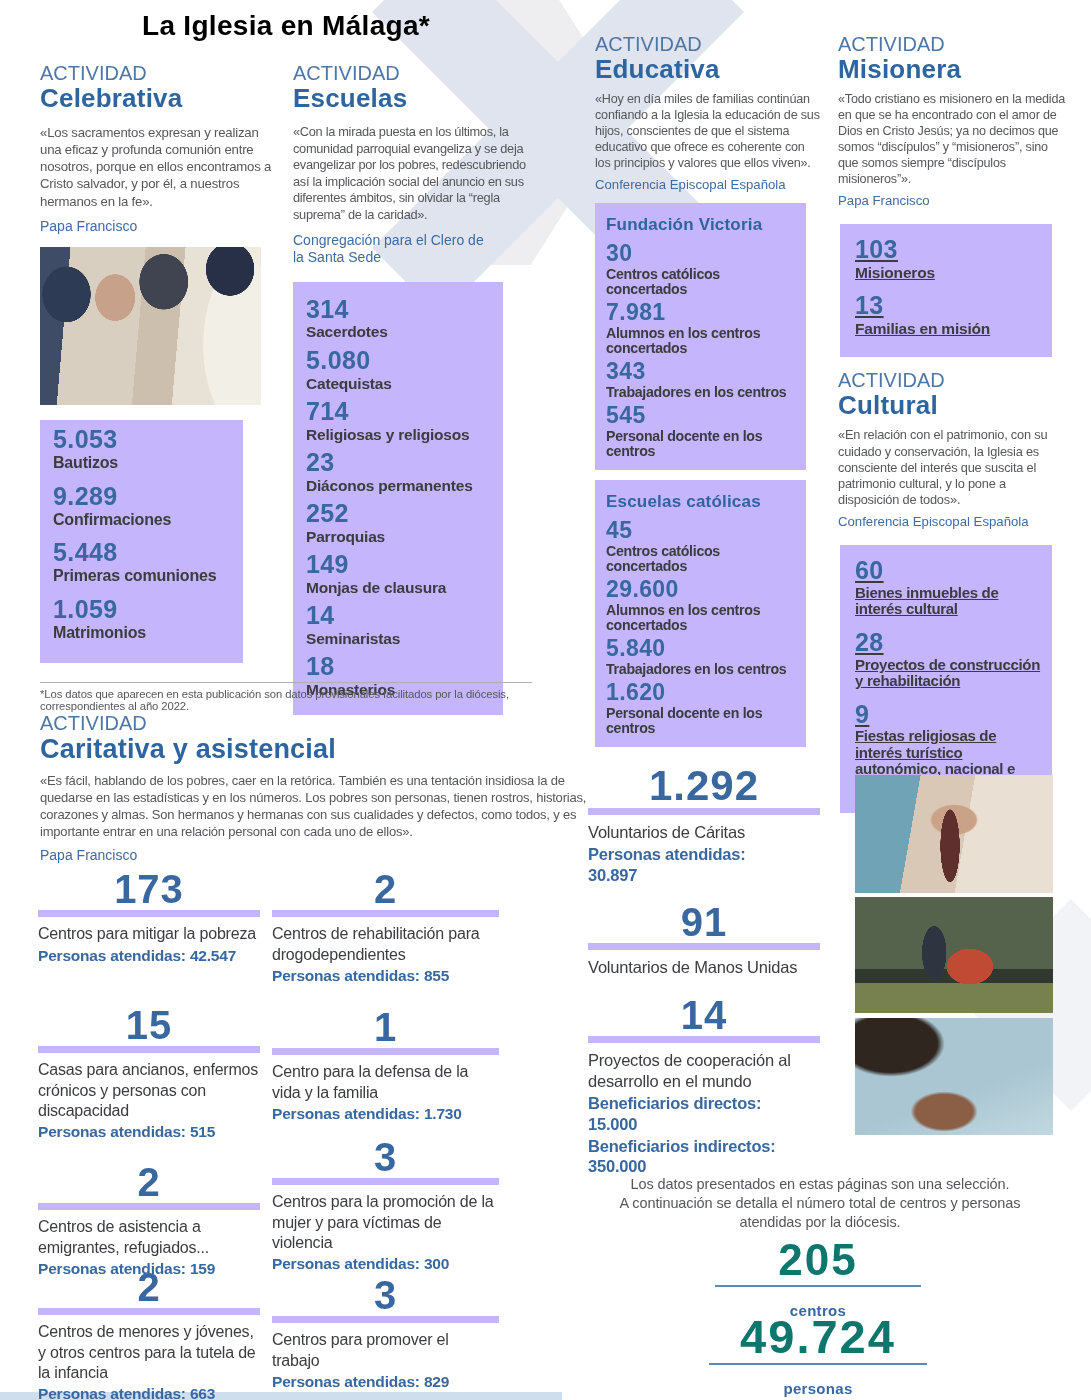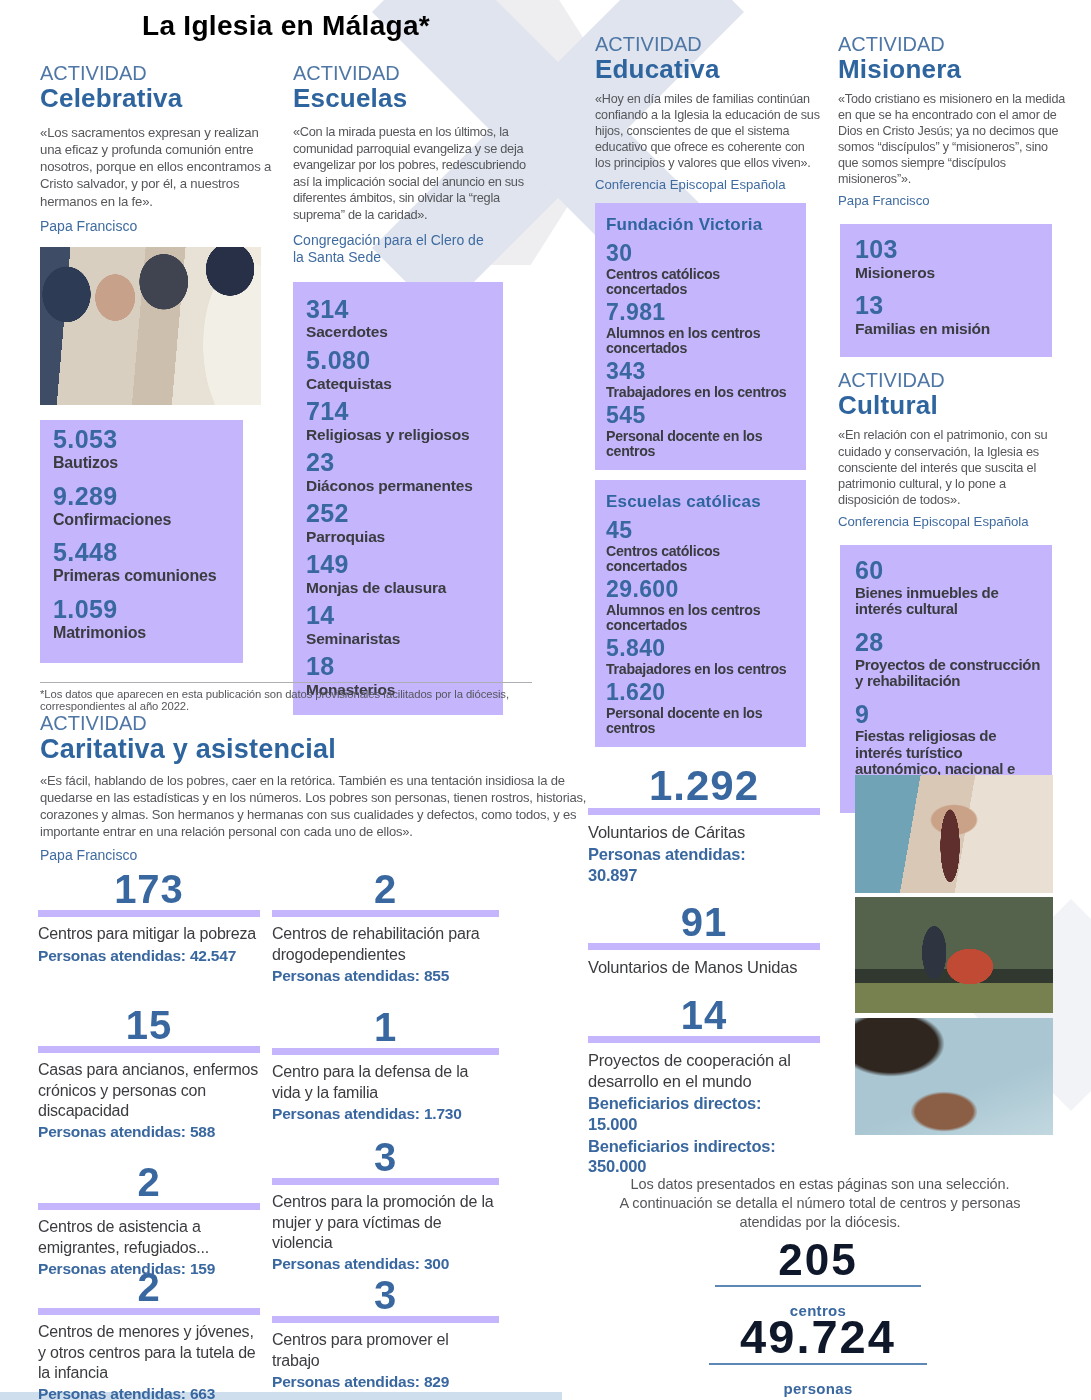--- a/index.html
+++ b/index.html
@@ -40,21 +40,21 @@
       radial-gradient(36px 42px at 34% 32%, #c8a18a 0 55%, transparent 56%),
       radial-gradient(44px 50px at 56% 22%, #3f4450 0 55%, transparent 56%),
       radial-gradient(40px 44px at 86% 14%, #273047 0 60%, transparent 61%),
       radial-gradient(60px 120px at 93% 62%, #f2efe7 0 70%, transparent 71%),
       linear-gradient(95deg, #3e4c66 0 13%, #d9cfc0 13% 45%, #cdbfae 45% 62%, #e8e2d6 62% 80%, #efe9de 80% 100%);
   }
   .panel { background:#c4b5fd; margin-top:15px; padding:18px 11px 8px 13px; }
   #col-celebrativa .panel { width:203px; padding-top:8px; }
   #col-pastoral .panel    { width:210px; padding-top:16px; }
   #col-educativa .panel   { width:211px; padding:12px 8px 6px 11px; margin-top:10px; }
-  #col-misionera .panel   { width:212px; margin-left:2px; padding:14px 10px 6px 15px; }
+  #col-misionera .panel   { width:212px; margin-left:2px; padding:14px 10px 6px 15px;text-decoration:underline; }
   .stat { margin-bottom:13px; }
   .stat .v { font-size:25px; font-weight:bold; color:#39679f; line-height:0.95; letter-spacing:0.4px; }
   .stat .l { font-size:16px; font-weight:bold; color:#3b3c40; line-height:1.12; margin-top:2px; letter-spacing:-0.2px; }
   #col-pastoral .stat { margin-bottom:8px; }
   #col-pastoral .stat .l { font-size:15.5px; }
   #col-educativa .stat { margin-bottom:5px; }
   #col-educativa .stat .v { font-size:23px; }
   #col-educativa .stat .l { font-size:14.2px; line-height:1.06; letter-spacing:-0.3px; }
   #col-misionera .stat .l { font-size:15.5px; }
   #col-misionera .cultural-panel .stat .l { font-size:15px; line-height:1.1; letter-spacing:-0.3px; }
@@ -106,21 +106,21 @@
       linear-gradient(180deg, #55624c 0 62%, #313830 62% 74%, #76814f 74% 100%); }
   .photo-hands { top:1018px; height:117px;
     background:
       radial-gradient(90px 55px at 18% 22%, #2f2620 0 52%, transparent 60%),
       radial-gradient(60px 36px at 45% 80%, #8a5f46 0 48%, transparent 56%),
       linear-gradient(160deg, #a9c6d2 0 60%, #c2d8e0 100%); }
 
   .summary-note { left:560px; top:1175px; width:520px; text-align:center;
     font-size:14.5px; color:#56575b; line-height:1.32; letter-spacing:-0.1px; }
   .total { position:absolute; z-index:1; text-align:center; }
-  .total .num { font-weight:bold; color:#0f172a; line-height:0.9; padding-bottom:5px;
+  .total .num { font-weight:bold; color:#0f766e; line-height:0.9; padding-bottom:5px;
     border-bottom:2px solid #5d87b5; letter-spacing:2px; }
   .total .lab { font-size:15px; font-weight:bold; color:#39679f; margin-top:15px; letter-spacing:0.3px; }
   #total-centros  { left:715px; top:1240px; width:206px; }
   #total-centros .num { font-size:44px; }
   #total-personas { left:709px; top:1316px; width:218px; }
   #total-personas .num { font-size:47px; }
 </style>
 </head>
 <body>
 
@@ -299,21 +299,21 @@
     <div class="det">Personas atendidas: 42.547</div>
   </div>
   <div class="ci" id="ci2">
     <div class="num">2</div>
     <div class="lab">Centros de rehabilitación para drogodependientes</div>
     <div class="det">Personas atendidas: 855</div>
   </div>
   <div class="ci" id="ci3">
     <div class="num">15</div>
     <div class="lab">Casas para ancianos, enfermos crónicos y personas con discapacidad</div>
-    <div class="det">Personas atendidas: 588</div>
+    <div class="det">Personas atendidas: 515</div>
   </div>
   <div class="ci" id="ci4">
     <div class="num">1</div>
     <div class="lab">Centro para la defensa de la vida y la familia</div>
     <div class="det">Personas atendidas: 1.730</div>
   </div>
   <div class="ci" id="ci5">
     <div class="num">2</div>
     <div class="lab">Centros de asistencia a emigrantes, refugiados...</div>
     <div class="det">Personas atendidas: 159</div>

